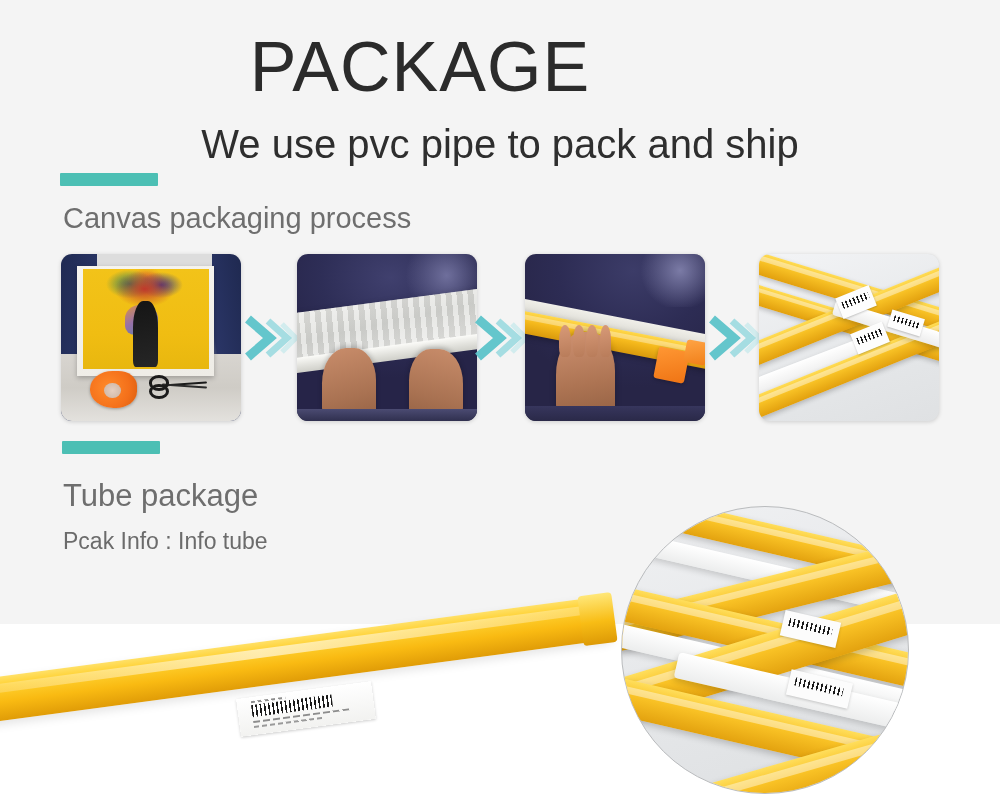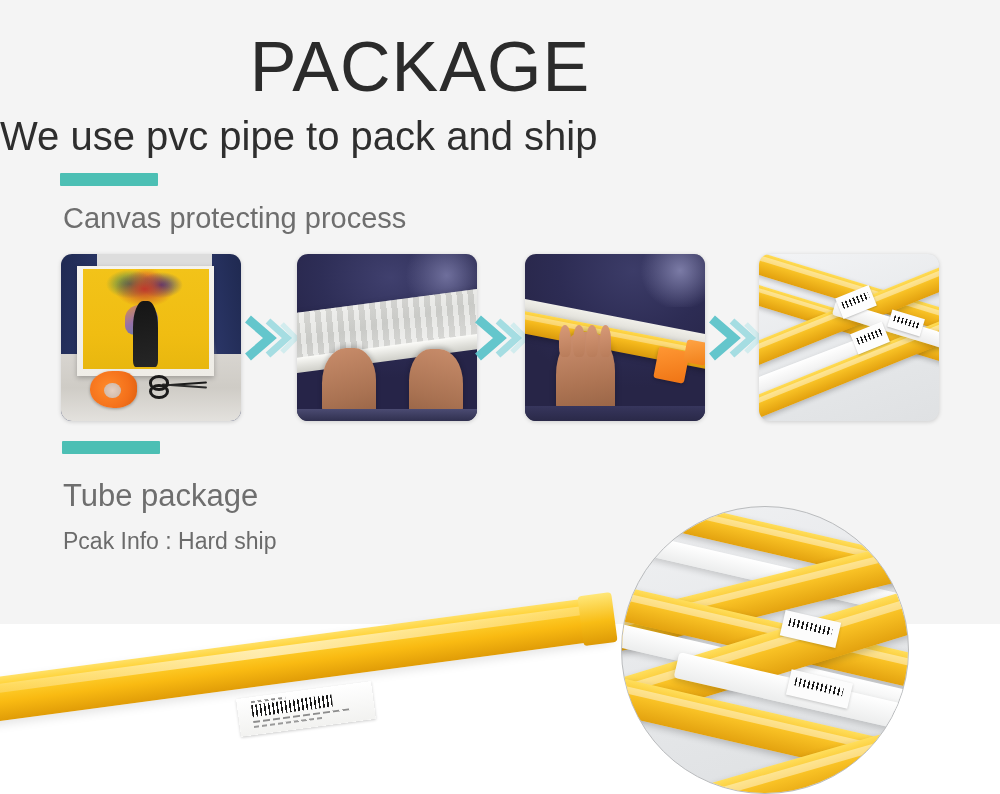--- a/index.html
+++ b/index.html
@@ -31,22 +31,23 @@
     text-align: center;
     font-size: 70px;
     line-height: 78px;
     letter-spacing: 1px;
     color: #2b2b2b;
     font-weight: normal;
   }
   .subtitle {
     position: absolute;
     left: 0;
-    top: 112px;
+    top: 120px;
     width: 1000px;
+    text-align: center;
     font-size: 40px;
     line-height: 48px;
     color: #2e2e2e;
     font-weight: normal;
   }
 
   
   .accent-bar {
     position: absolute;
     background: #4cbfb4;
@@ -318,21 +319,21 @@
 </style>
 </head>
 <body>
 
 <div id="page">
 
   <div class="title">PACKAGE</div>
   <div class="subtitle">We use pvc pipe to pack and ship</div>
 
   <div class="accent-bar one"></div>
-  <div class="section-head canvas">Canvas protecting process</div>
+  <div class="section-head canvas">Canvas packaging process</div>
 
   <div class="photo p1">
     <div class="inner">
       <div class="bg-navy-l"></div>
       <div class="bg-navy-r"></div>
       <div class="table"></div>
       <div class="paper"></div>
       <div class="art">
         <div class="dress"></div>
         <div class="figure"></div>
@@ -425,21 +426,21 @@
           <span class="bars"></span>
         </div>
       <div class="label" style="left:72%; top:36%; width:19%; height:11%; transform:rotate(17deg);">
           <span class="bars"></span>
         </div>
     </div>
   </div>
 
   <div class="accent-bar two"></div>
   <div class="section-head tube">Tube package</div>
-  <div class="body-line l1">Pcak Info : Hard ship</div>
+  <div class="body-line l1">Pcak Info : Info tube</div>
 
   <div class="bottom-white"></div>
 
   <div class="big-tube">
     <div class="sheen"></div>
     <div class="cap"></div>
   </div>
   <div class="big-label">
     <div class="code"></div>
     <div class="bars"></div>

